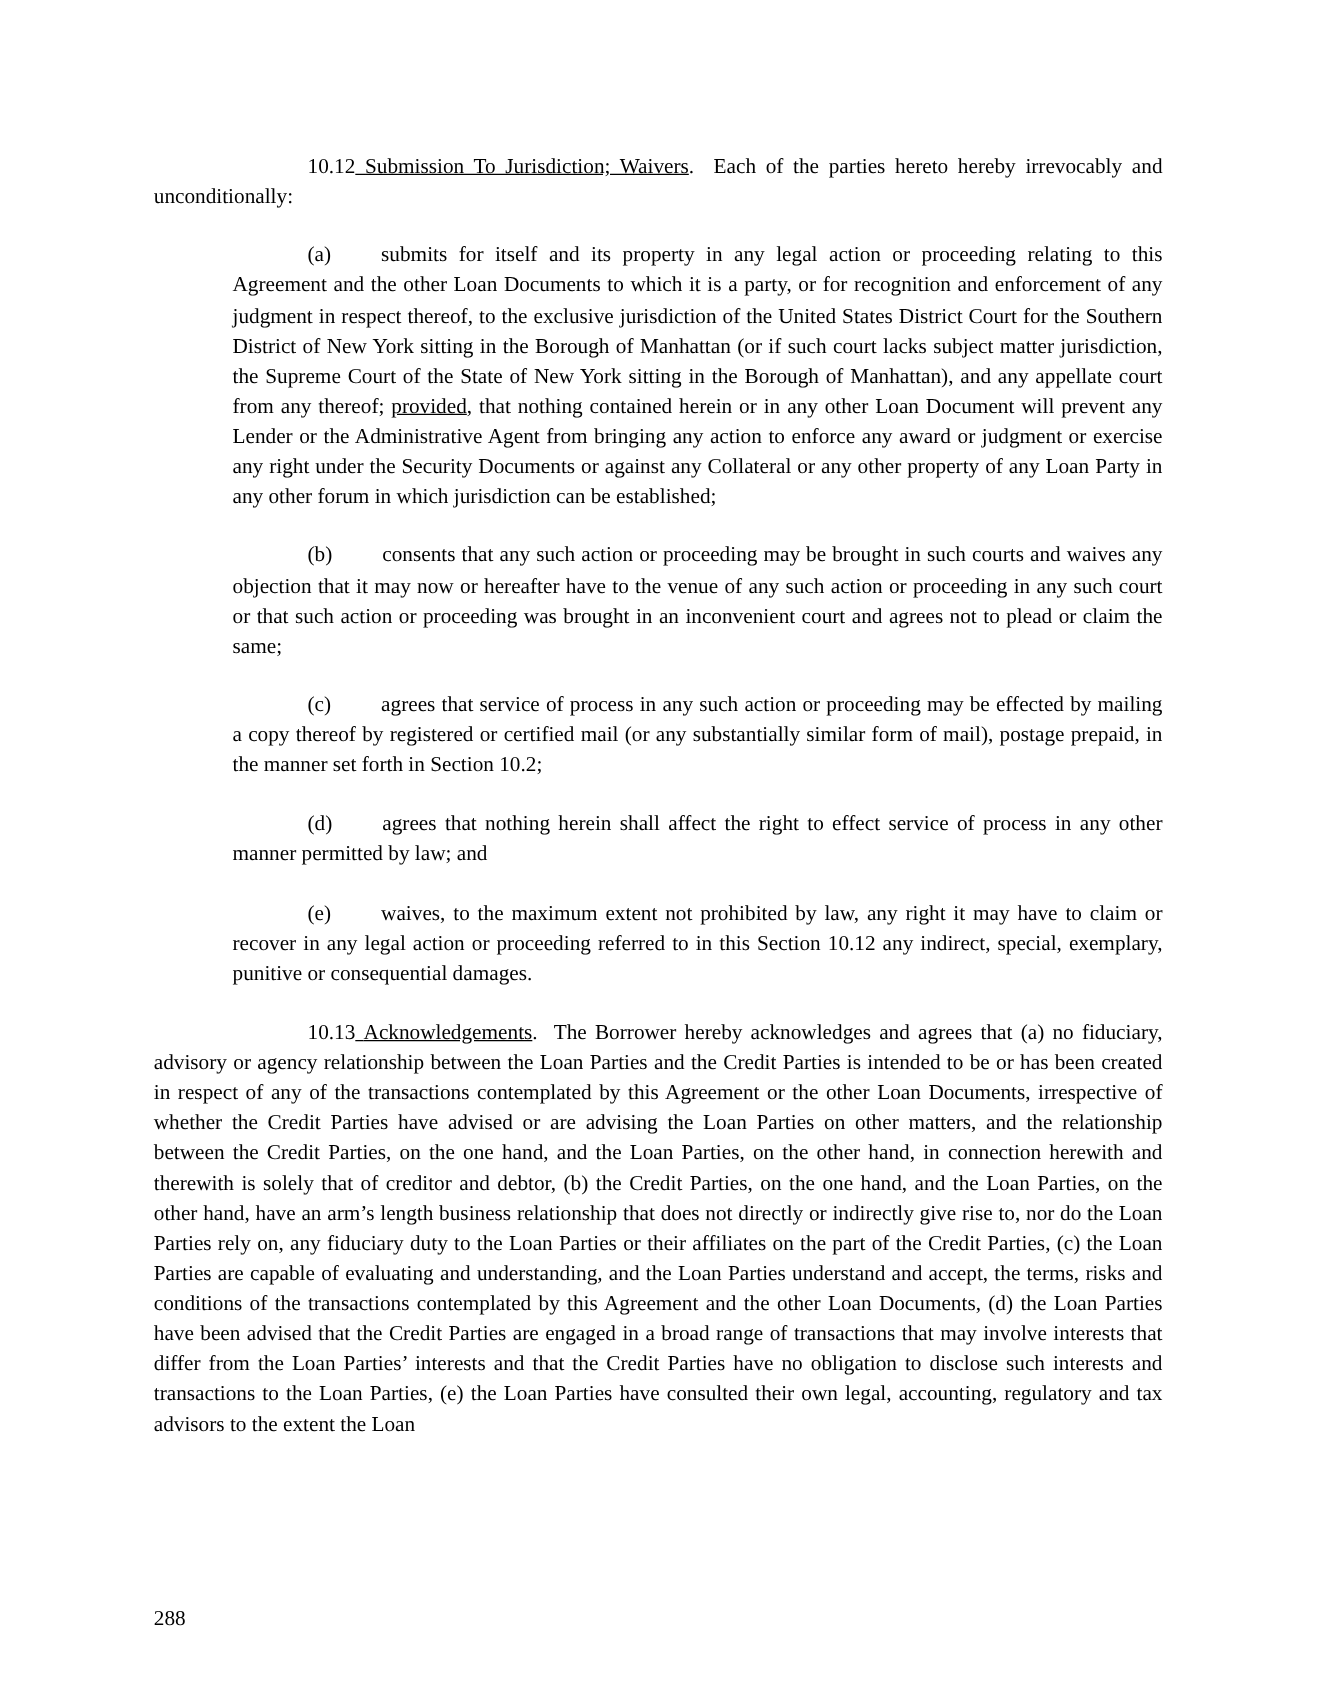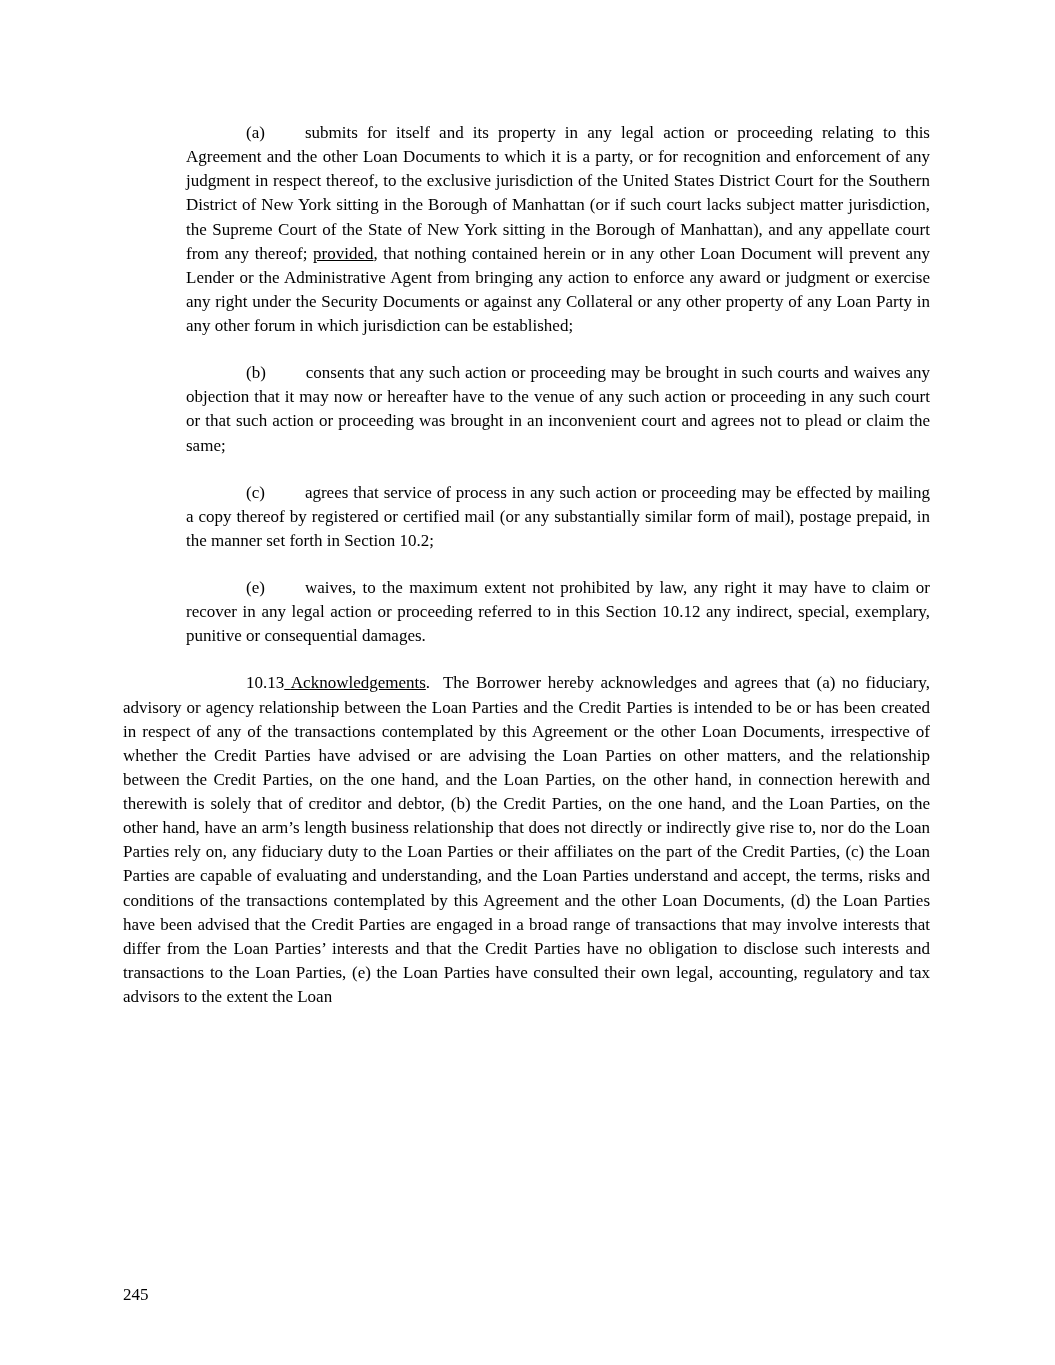--- a/index.html
+++ b/index.html
@@ -46,27 +46,29 @@
     bottom: 58px;
     text-indent: 0;
     font-size: 17px;
   }
 </style>
 </head>
 <body>
 
 <div class="page">
 
+  <p class="hang-heading"><span>10.12</span><span class="u">&nbsp;<span>Submission To Jurisdiction; Waivers</span></span><span>.</span>&nbsp; <span>Each of the parties hereto hereby irrevocably and unconditionally:</span></p>
 
   <p class="list-item"><span>(a)</span><span class="tab"></span><span>submits for itself and its property in any legal action or proceeding relating to this Agreement and the other Loan Documents to which it is a party, or for recognition and enforcement of any judgment in respect thereof, to the exclusive jurisdiction of the United States District Court for the Southern District of New York sitting in the Borough of Manhattan (or if such court lacks subject matter jurisdiction, the Supreme Court of the State of New York sitting in the  Borough of Manhattan), and any appellate court from any thereof; </span><span class="u">provided</span><span>, that nothing contained herein or in any other Loan Document will prevent any Lender or the Administrative Agent from bringing any action to enforce any award or judgment or exercise any right under the Security Documents or against any Collateral or any other property of any Loan Party in any other forum in which jurisdiction can be established;</span></p>
 
   <p class="list-item"><span>(b)</span><span class="tab"></span><span>consents that any such action or proceeding may be brought in such courts and waives any objection that it may now or hereafter have to the venue of any such action or proceeding in any such court or that such action or proceeding was brought in an inconvenient court and agrees not to plead or claim the same;</span></p>
 
   <p class="list-item"><span>(c)</span><span class="tab"></span><span>agrees that service of process in any such action or proceeding may be effected by mailing a copy thereof by registered or certified mail (or any substantially similar form of mail), postage prepaid, in the manner set forth in Section 10.2;</span></p>
 
+  <p class="list-item"><span>(d)</span><span class="tab"></span><span>agrees that nothing herein shall affect the right to effect service of process in any other manner permitted by law; and</span></p>
 
   <p class="list-item"><span>(e)</span><span class="tab"></span><span>waives, to the maximum extent not prohibited by law, any right it may have to claim or recover in any legal action or proceeding referred to in this Section 10.12 any indirect, special, exemplary, punitive or consequential damages.</span></p>
 
   <p class="hang-heading"><span>10.13</span><span class="u">&nbsp;<span>Acknowledgements</span></span><span>.</span>&nbsp; <span>The Borrower hereby acknowledges and agrees that (a) no fiduciary, advisory or agency relationship between the Loan Parties and the Credit Parties is intended to be or has been created in respect of any of the transactions contemplated by this Agreement or the other Loan Documents, irrespective of whether the Credit Parties have advised or are advising the Loan Parties on other matters, and the relationship between the Credit Parties, on the one hand, and the Loan Parties, on the other hand, in connection herewith and therewith is solely that of creditor and debtor, (b) the Credit Parties, on the one hand, and the Loan Parties, on the other hand, have an arm’s length business relationship that does not directly or indirectly give rise to, nor do the Loan Parties rely on, any fiduciary duty to the Loan Parties or their affiliates on the part of the Credit Parties, (c) the Loan Parties are capable of evaluating and understanding, and the Loan Parties understand and accept, the terms, risks and conditions of the transactions contemplated by this Agreement and the other Loan Documents, (d) the Loan Parties have been advised that the Credit Parties are engaged in a broad range of transactions that may involve interests that differ from the Loan Parties’ interests and that the Credit Parties have no obligation to disclose such interests and transactions to the Loan Parties, (e) the Loan Parties have consulted their own legal, accounting, regulatory and tax advisors to the extent the Loan</span></p>
 
-  <div class="footer-page-number">245</div>
+  <div class="footer-page-number">288</div>
 
 </div>
 
 </body></html>

